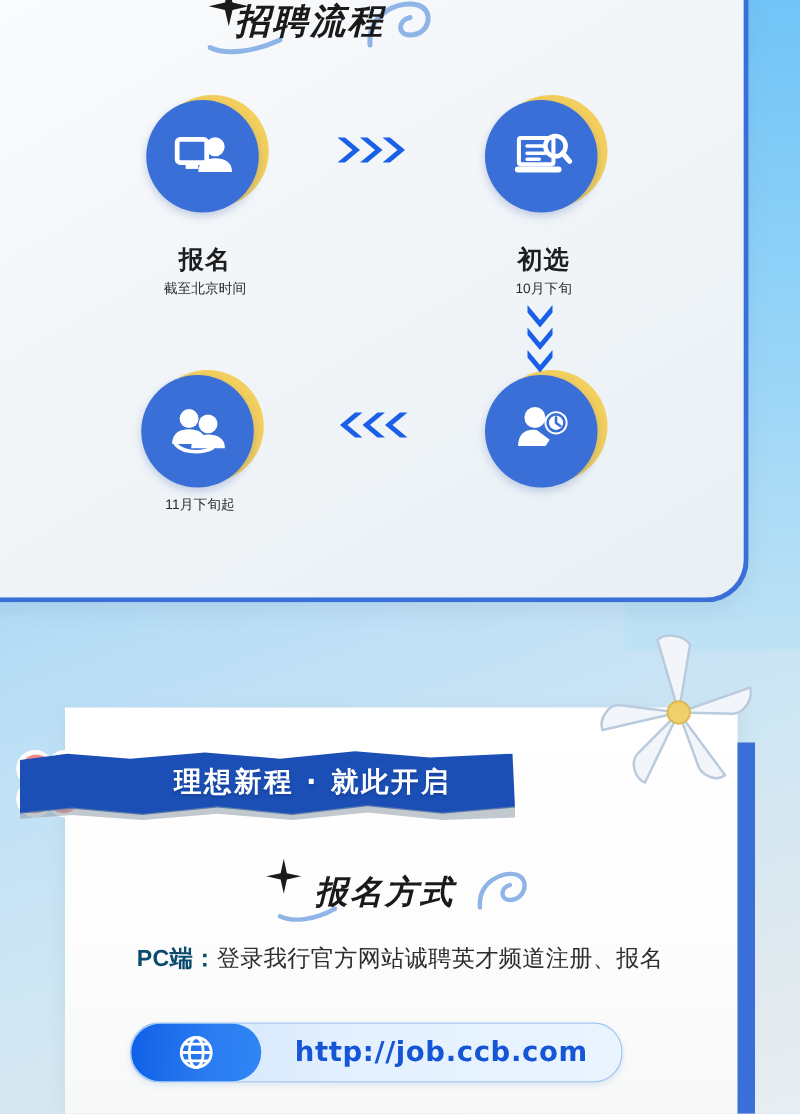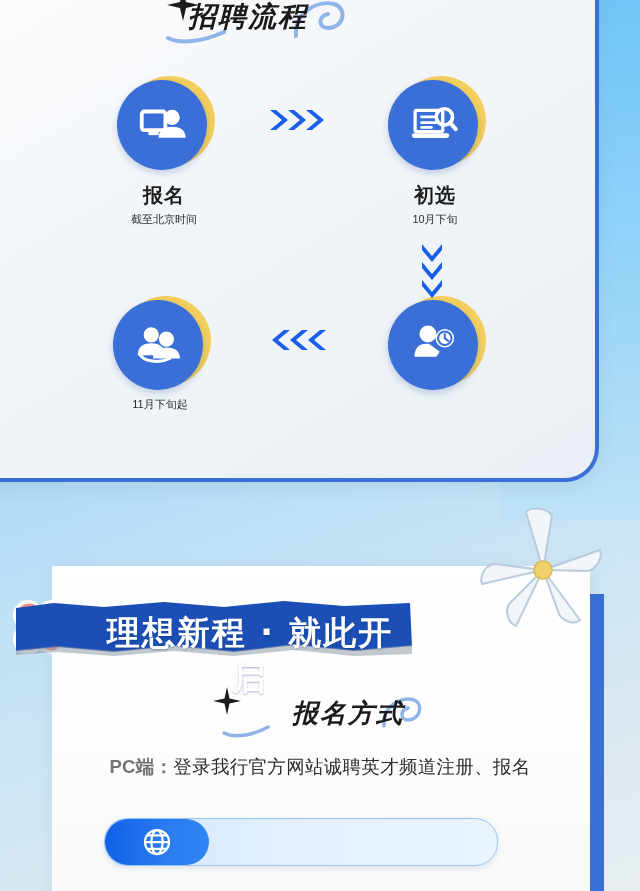--- a/index.html
+++ b/index.html
@@ -32,58 +32,57 @@
   .squiggle{position:absolute;left:318px;top:14px;width:70px;height:42px;}
   .underline-swoosh{position:absolute;left:196px;top:44px;width:60px;height:16px;}
   
   .step{position:absolute;width:180px;text-align:center;}
   .step-circle-wrap{position:relative;width:94px;height:94px;margin:0 auto;}
   .ring{position:absolute;left:8px;top:-4px;width:90px;height:90px;border-radius:50%;
         background:#f3cf5e;}
   .circle{position:absolute;left:0;top:0;width:90px;height:90px;border-radius:50%;
         background:#3a6fd8;display:flex;align-items:center;justify-content:center;
         box-shadow:0 3px 7px rgba(40,80,160,.25);}
-  .step-name{margin-top:8px;font-size:20px;font-weight:bold;color:#1d1d1d;letter-spacing:1px;}
+  .step-name{margin-top:20px;font-size:20px;font-weight:bold;color:#1d1d1d;letter-spacing:1px;}
   .step-date{margin-top:4px;font-size:11px;color:#2a2a2a;line-height:1.25;}
   
   .chev{position:absolute;display:flex;}
   .chev svg{display:block;}
   
   .bot-card{
     position:absolute;left:52px;top:566px;width:538px;height:325px;
     background:linear-gradient(180deg,#ffffff 0%,#fdfdfd 55%,#f7f8f8 100%);
     box-shadow:0 4px 14px rgba(130,160,185,.18);
   }
   .bot-bar{position:absolute;left:590px;top:594px;width:14px;height:297px;background:#3a6fd8;}
   .pinwheel{position:absolute;left:468px;top:498px;width:150px;height:150px;}
   
   .banner-wrap{position:absolute;left:14px;top:598px;width:400px;height:62px;}
   .banner{position:absolute;left:0;top:0;width:400px;height:58px;}
   .banner-text{
     position:absolute;left:86px;top:13px;width:300px;text-align:center;
-    font-size:33px;font-weight:bold;color:#ffffff;letter-spacing:2px;
+    font-size:22px;font-weight:bold;color:#ffffff;letter-spacing:2px;
     font-family:"DejaVu Sans","Liberation Sans",sans-serif;
     text-shadow:0 1px 2px rgba(10,40,110,.35);
   }
   .flower{position:absolute;left:8px;top:595px;width:64px;height:64px;}
   
   .apply-title{
     position:absolute;left:252px;top:696px;
     font-size:26px;font-weight:bold;font-style:italic;color:#1a1a1a;letter-spacing:2px;
     font-family:"DejaVu Sans","Liberation Sans",sans-serif;
-    margin-left:40px;
   }
   .sparkle2{position:absolute;left:212px;top:686px;width:30px;height:30px;}
   .squiggle2{position:absolute;left:378px;top:694px;width:52px;height:36px;}
   .swoosh2{position:absolute;left:222px;top:724px;width:48px;height:14px;}
   .pc-line{
     position:absolute;left:0;right:0;top:754px;text-align:center;
     font-size:18.5px;color:#2d2d2d;letter-spacing:.3px;
   }
-  .pc-line b{color:#737373;font-weight:bold;}
+  .pc-line b{color:#0c4a6e;font-weight:bold;}
   
   .url-pill{
     position:absolute;left:104px;top:818px;width:392px;height:46px;border-radius:23px;
     background:linear-gradient(90deg,#cfe4fb 0%,#e3f0fe 45%,#eaf4ff 100%);
     border:1.5px solid #9cc6f2;display:flex;align-items:center;
     box-shadow:0 2px 5px rgba(120,160,200,.22);
   }
   .url-globe{
     position:absolute;left:0;top:0;width:104px;height:46px;border-radius:23px;
     background:linear-gradient(95deg,#1060e8 0%,#2b7cf0 60%,#2f86f5 100%);
@@ -292,13 +291,14 @@
 </div>
 
 <div class="url-pill">
   <div class="url-globe">
     <svg viewBox="0 0 40 40" width="30" height="30">
       <circle cx="20" cy="20" r="16" fill="none" stroke="#fff" stroke-width="3"></circle>
       <ellipse cx="20" cy="20" rx="7.5" ry="16" fill="none" stroke="#fff" stroke-width="3"></ellipse>
       <path d="M4 20 H36 M6.5 11 H33.5 M6.5 29 H33.5" stroke="#fff" stroke-width="3"></path>
     </svg>
   </div>
+  <div class="url-text">http://job.ccb.com</div>
 </div>
 
 </body></html>

